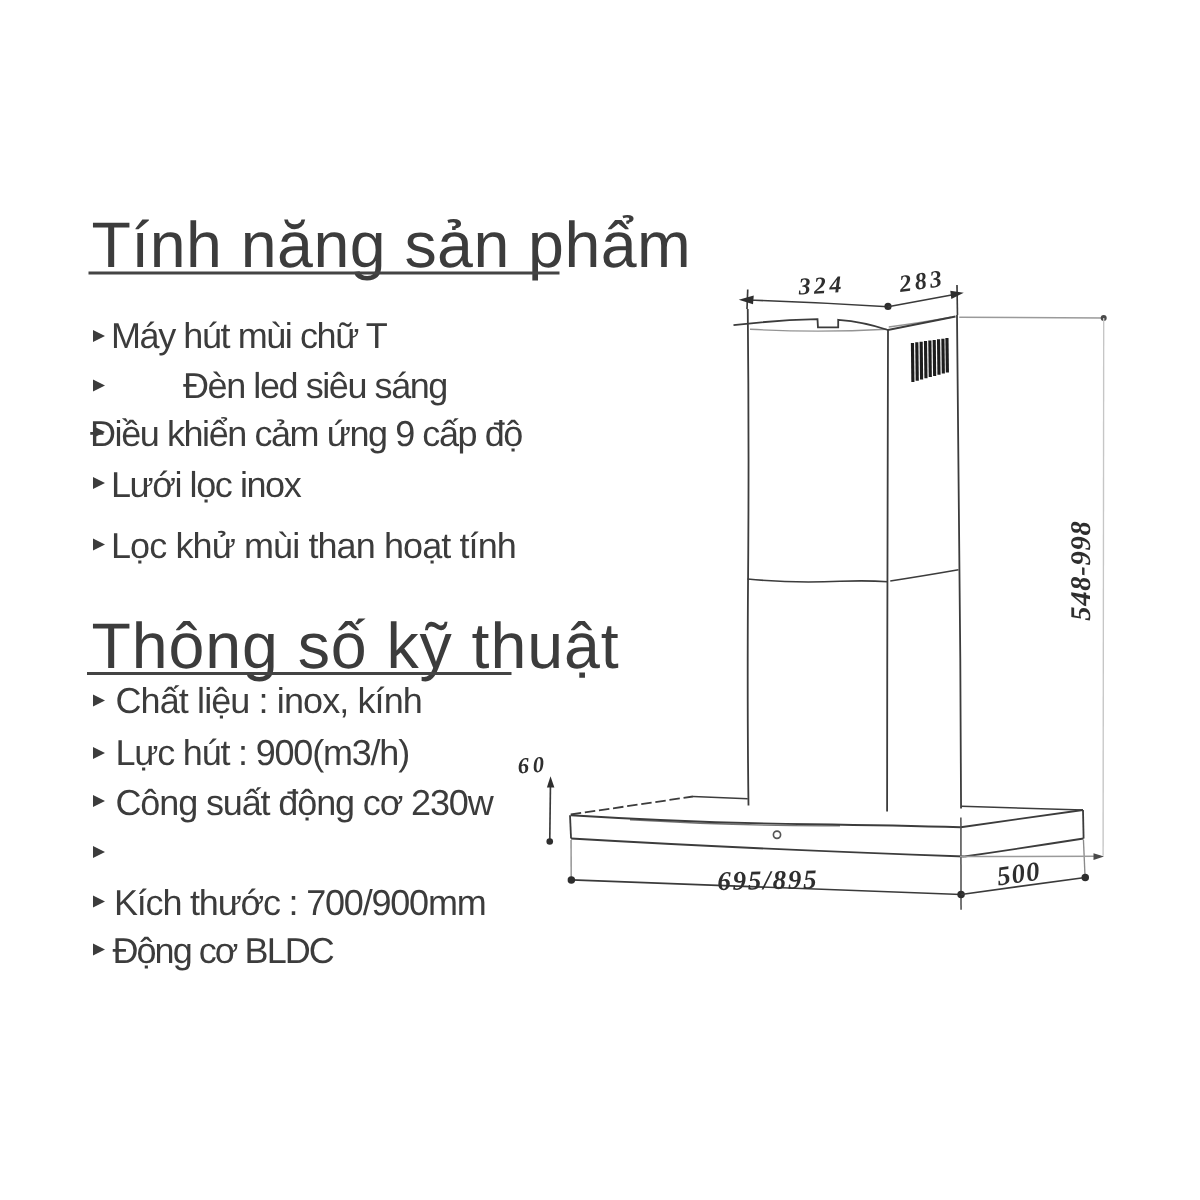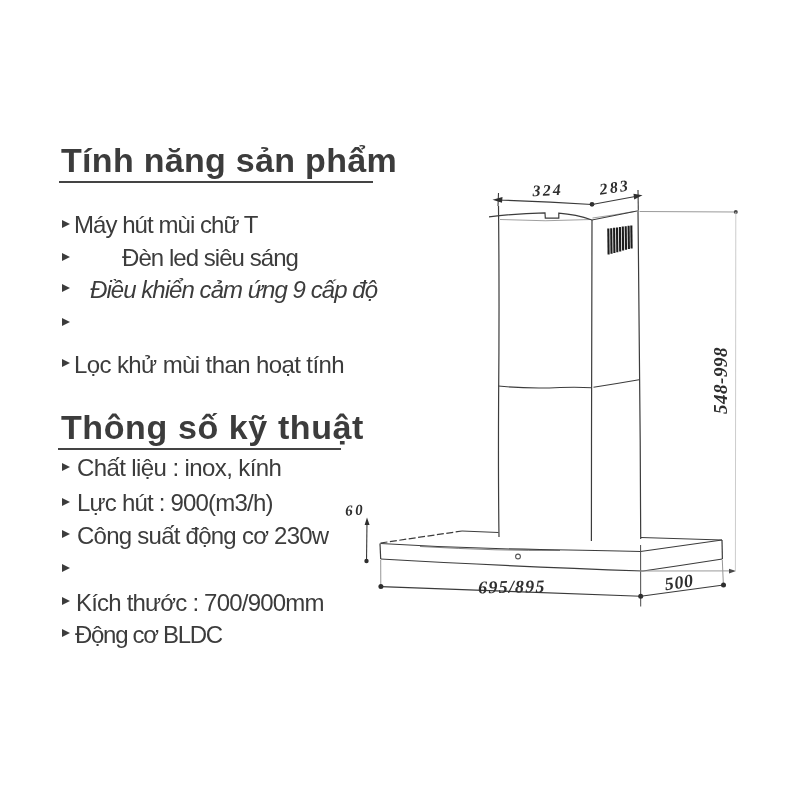--- a/index.html
+++ b/index.html
@@ -1,18 +1,18 @@
 <!DOCTYPE html>
 <html><head>
 <meta charset="utf-8">
 <style>
   html,body{margin:0;padding:0;background:#ffffff;}
   .page{position:relative;width:800px;height:800px;background:#ffffff;overflow:hidden;
         font-family:"Liberation Sans",sans-serif;color:#3c3c3c;}
-  .h{position:absolute;font-size:34px;line-height:1;white-space:nowrap;letter-spacing:0.6px;font-weight:bold;}
+  .h{position:absolute;font-size:43px;line-height:1;white-space:nowrap;letter-spacing:0.6px;}
   .li{position:absolute;font-size:24px;line-height:1;white-space:nowrap;letter-spacing:-0.95px;}
   .rule{position:absolute;height:2px;background:#444444;}
   .b{position:absolute;width:0;height:0;border-top:4.5px solid transparent;
      border-bottom:4.5px solid transparent;border-left:8px solid #3c3c3c;}
   svg{position:absolute;left:0;top:0;}
   .dim{font-family:"Liberation Serif",serif;font-style:italic;font-weight:bold;fill:#2e2e2e;}
 </style>
 </head>
 <body>
 <div class="page">
@@ -24,24 +24,25 @@
   <div class="b" style="left:62px;top:220px;"></div>
 
   <div class="li" style="left:74px;top:213px;">Máy hút mùi chữ T</div>
 
   <div class="b" style="left:62px;top:253px;"></div>
 
   <div class="li" style="left:74px;top:246px;margin-left:48px;">Đèn led siêu sáng</div>
 
   <div class="b" style="left:62px;top:284px;"></div>
 
-  <div class="li" style="left:90px;top:278px;font-style:italic;">Điều khiển cảm ứng 9 cấp độ</div>
+  <div class="li" style="left:60px;top:278px;">Điều khiển cảm ứng 9 cấp độ</div>
 
   <div class="b" style="left:62px;top:318px;"></div>
 
+  <div class="li" style="left:74px;top:312px;">Lưới lọc inox</div>
 
   <div class="b" style="left:62px;top:359px;"></div>
 
   <div class="li" style="left:74px;top:353px;letter-spacing:-0.6px;">Lọc khử mùi than hoạt tính</div>
 
   <div class="h" style="left:61px;top:410px;text-align:right;">Thông số kỹ thuật</div>
 
   <div class="rule" style="left:58px;top:448px;width:283px;"></div>
 
   <div class="b" style="left:62px;top:463px;"></div>

